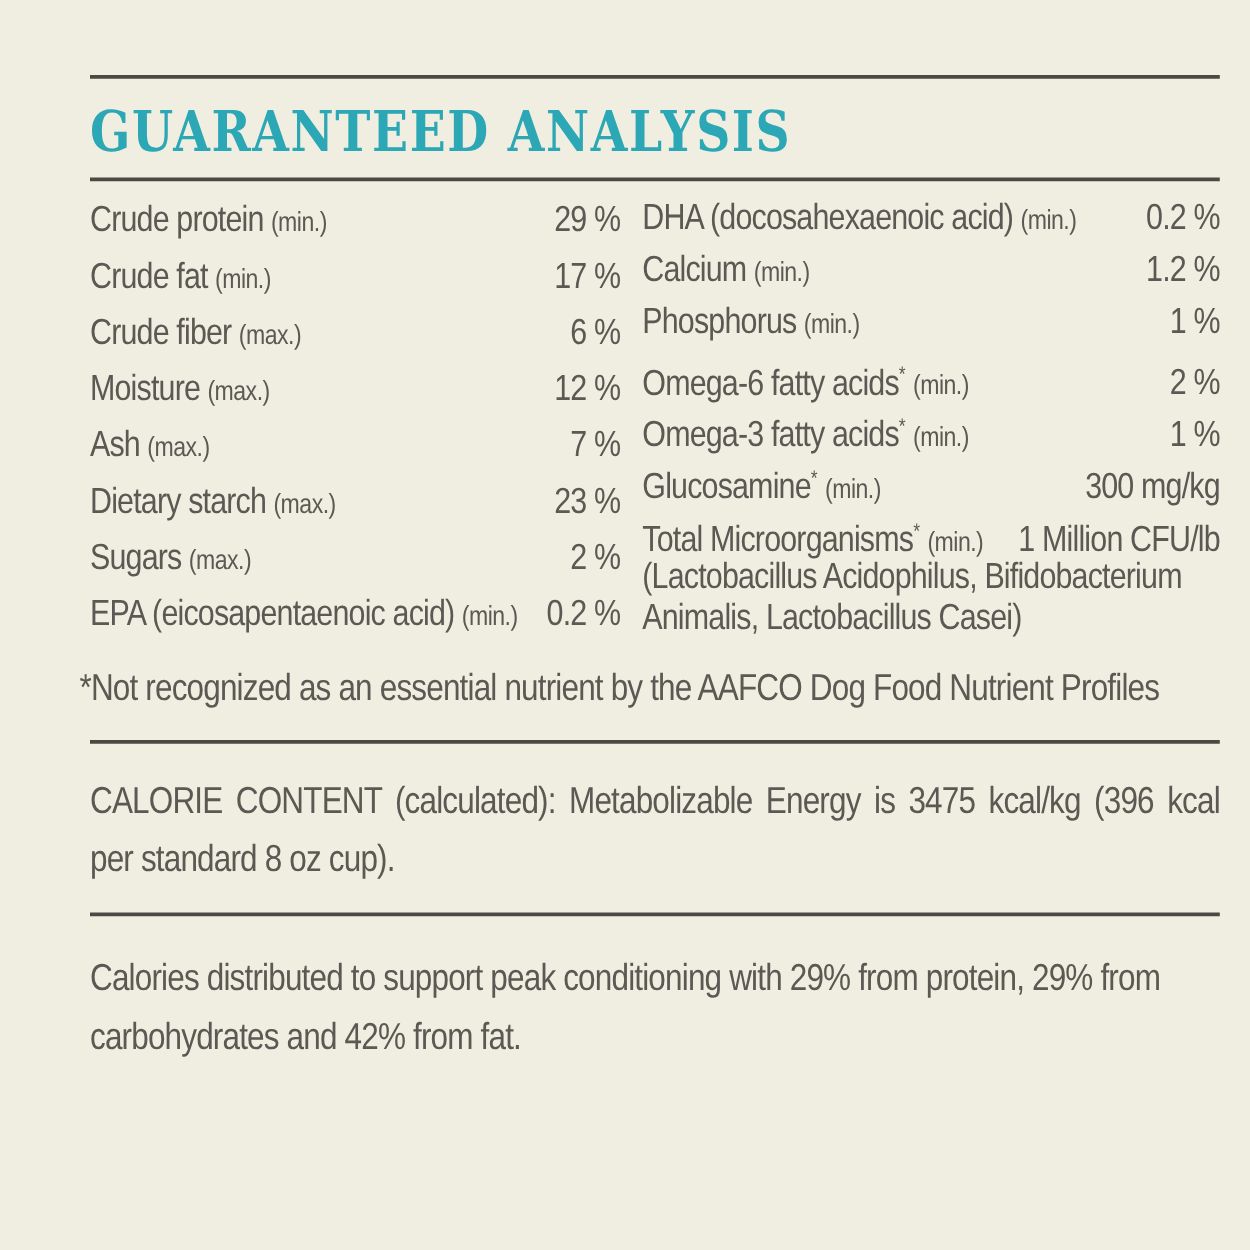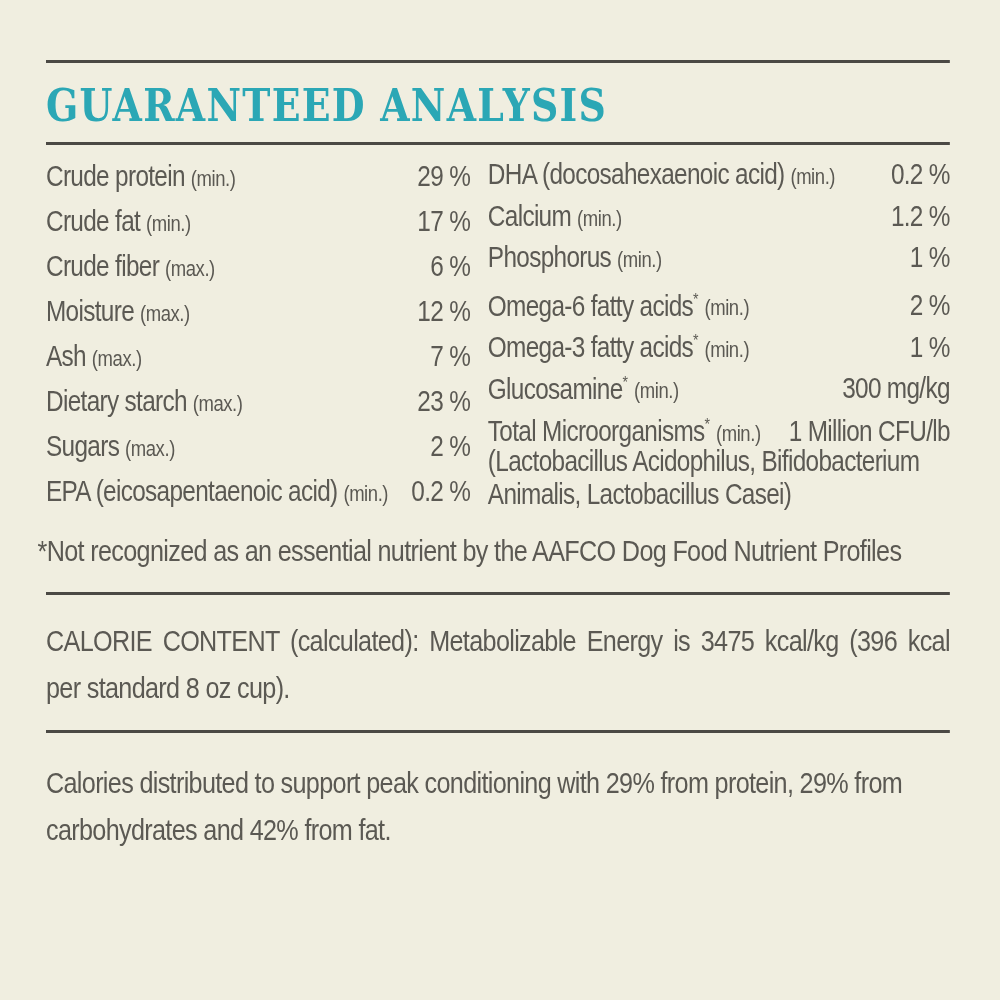--- a/index.html
+++ b/index.html
@@ -9,21 +9,21 @@
     --rule: #4b4944;
   }
   html, body { margin: 0; padding: 0; }
   body {
     width: 1000px; height: 1000px;
     background: var(--bg);
     font-family: "Liberation Sans", sans-serif;
     color: var(--ink);
     overflow: hidden;
   }
-  .panel { padding: 0 0 0 46px; }
+  .panel { padding: 0 0 0 72px; }
   
   .condensed {
     width: 1076px;
     transform: scaleX(0.84);
     transform-origin: 0 0;
   }
   .rule { height: 3px; background: var(--rule); }
   .rule-top { margin-top: 60px; }
   .heading {
     margin: 20px 0 0 0;

